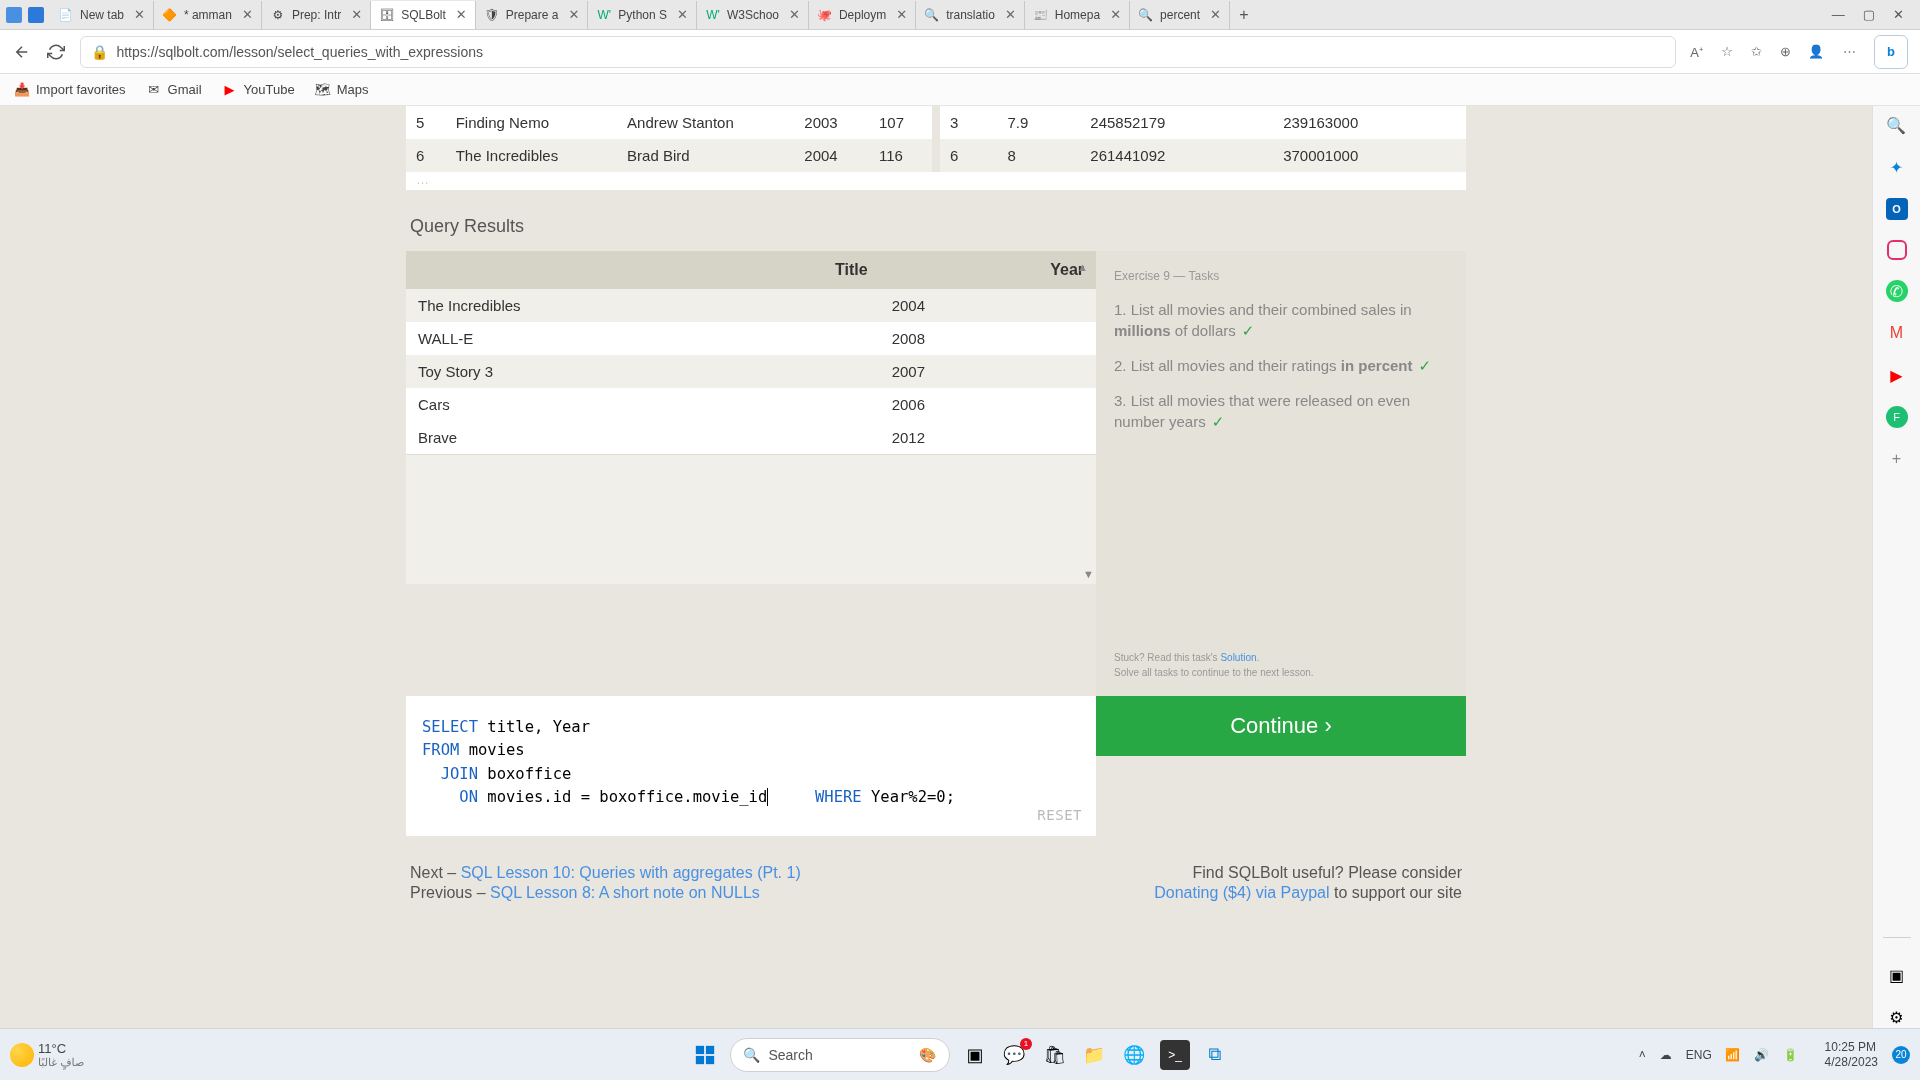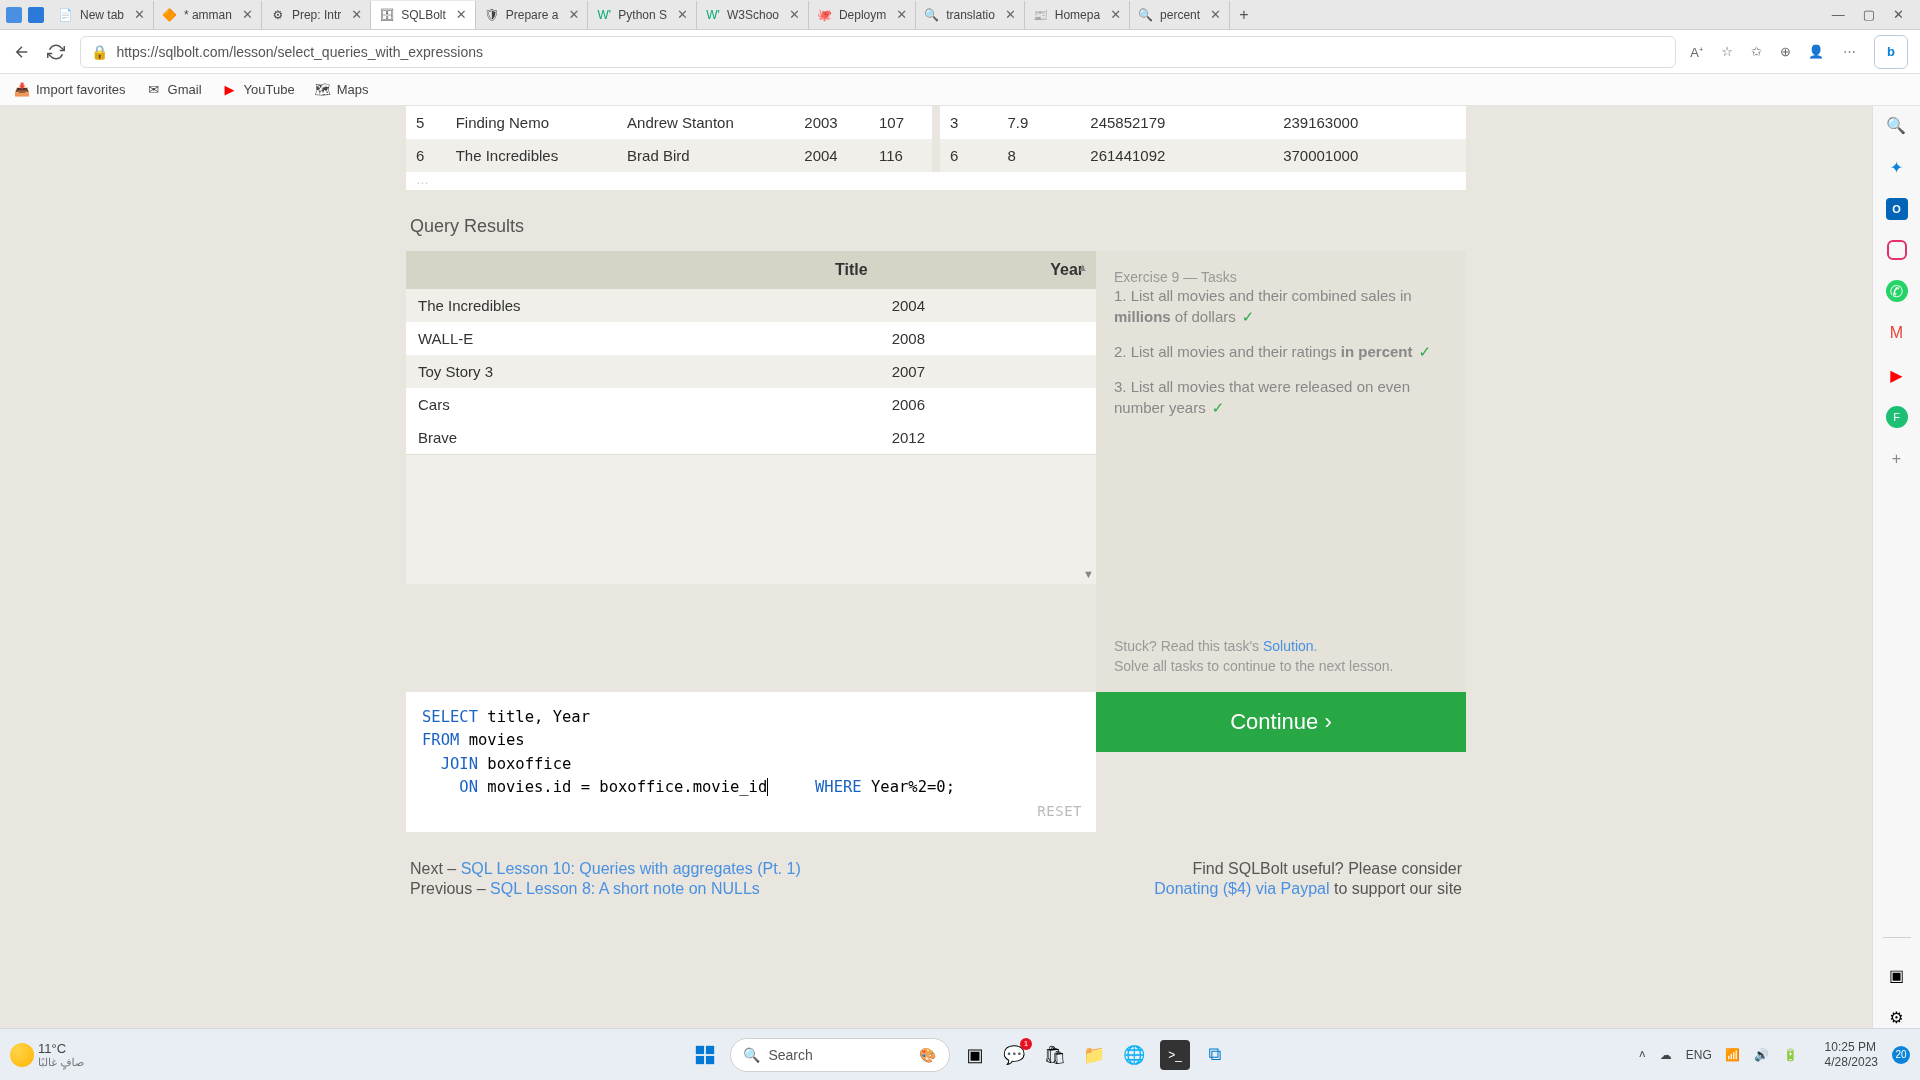--- a/index.html
+++ b/index.html
@@ -52,30 +52,30 @@
 .qr-table { width: 690px; background:#fff; }
 .qr-table th { background: #d6d3c7; text-align: right; padding: 10px 12px; font-size: 16px; font-weight: 600; color:#333; position:relative; }
 .qr-table th .sort { position:absolute; right:8px; top:10px; color:#888; font-size:11px; }
 .qr-table td { padding: 8px 12px; font-size: 15px; }
 .qr-wrap { display:flex; }
 .qr-left { width:690px; }
 .qr-blank { height:130px; background:#f0efe9; border-top:1px solid #e0ddd2; position:relative; }
 .qr-blank .sc { position:absolute; right:2px; bottom:4px; color:#888; font-size:11px; }
 
 .tasks { width: 370px; background: #e4e2d9; padding: 18px 18px; font-size: 15px; color: #888; }
-.tasks h3 { font-size: 14px; color: #999; font-weight: 400; }
+.tasks h3 { font-size: 12px; color: #999; font-weight: 400; margin-bottom: 16px; }
 .tasks ol { list-style: none; }
 .tasks li { margin-bottom: 14px; line-height: 1.4; position:relative; padding-left:0; }
 .tasks li .num { color:#888; }
 .tasks .em { font-weight: 600; }
 .tasks .chk { color: #28a745; margin-left: 6px; }
-.tasks .stuck { margin-top: 220px; font-size: 14px; color:#999; }
+.tasks .stuck { margin-top: 220px; font-size: 10px; color:#999; }
 .tasks .stuck a { color:#4a90e2; text-decoration:none; }
 
-.editor { width: 690px; background:#fff; padding: 14px 16px; font-family: 'Consolas', monospace; font-size: 15.5px; line-height: 1.5; position:relative; height:140px; }
+.editor { width: 690px; background:#fff; padding: 20px 16px; font-family: 'Consolas', monospace; font-size: 15.5px; line-height: 1.5; position:relative; height:140px; }
 .editor .kw { color: #1a63c4; }
 .editor .cursor { border-right: 1.5px solid #000; }
 .editor .reset { position:absolute; right:14px; bottom:10px; color:#bbb; font-size:14px; letter-spacing:0.5px; }
 
 .continue { width:370px; height:60px; background:#28a745; color:#fff; font-size:22px; display:flex; align-items:center; justify-content:center; }
 
 .bottomrow { display:flex; }
 
 .footer-links { margin: 28px 4px 0; font-size: 16px; color:#555; display:flex; justify-content:space-between; }
 .footer-links a { color:#4a90e2; text-decoration:none; }

